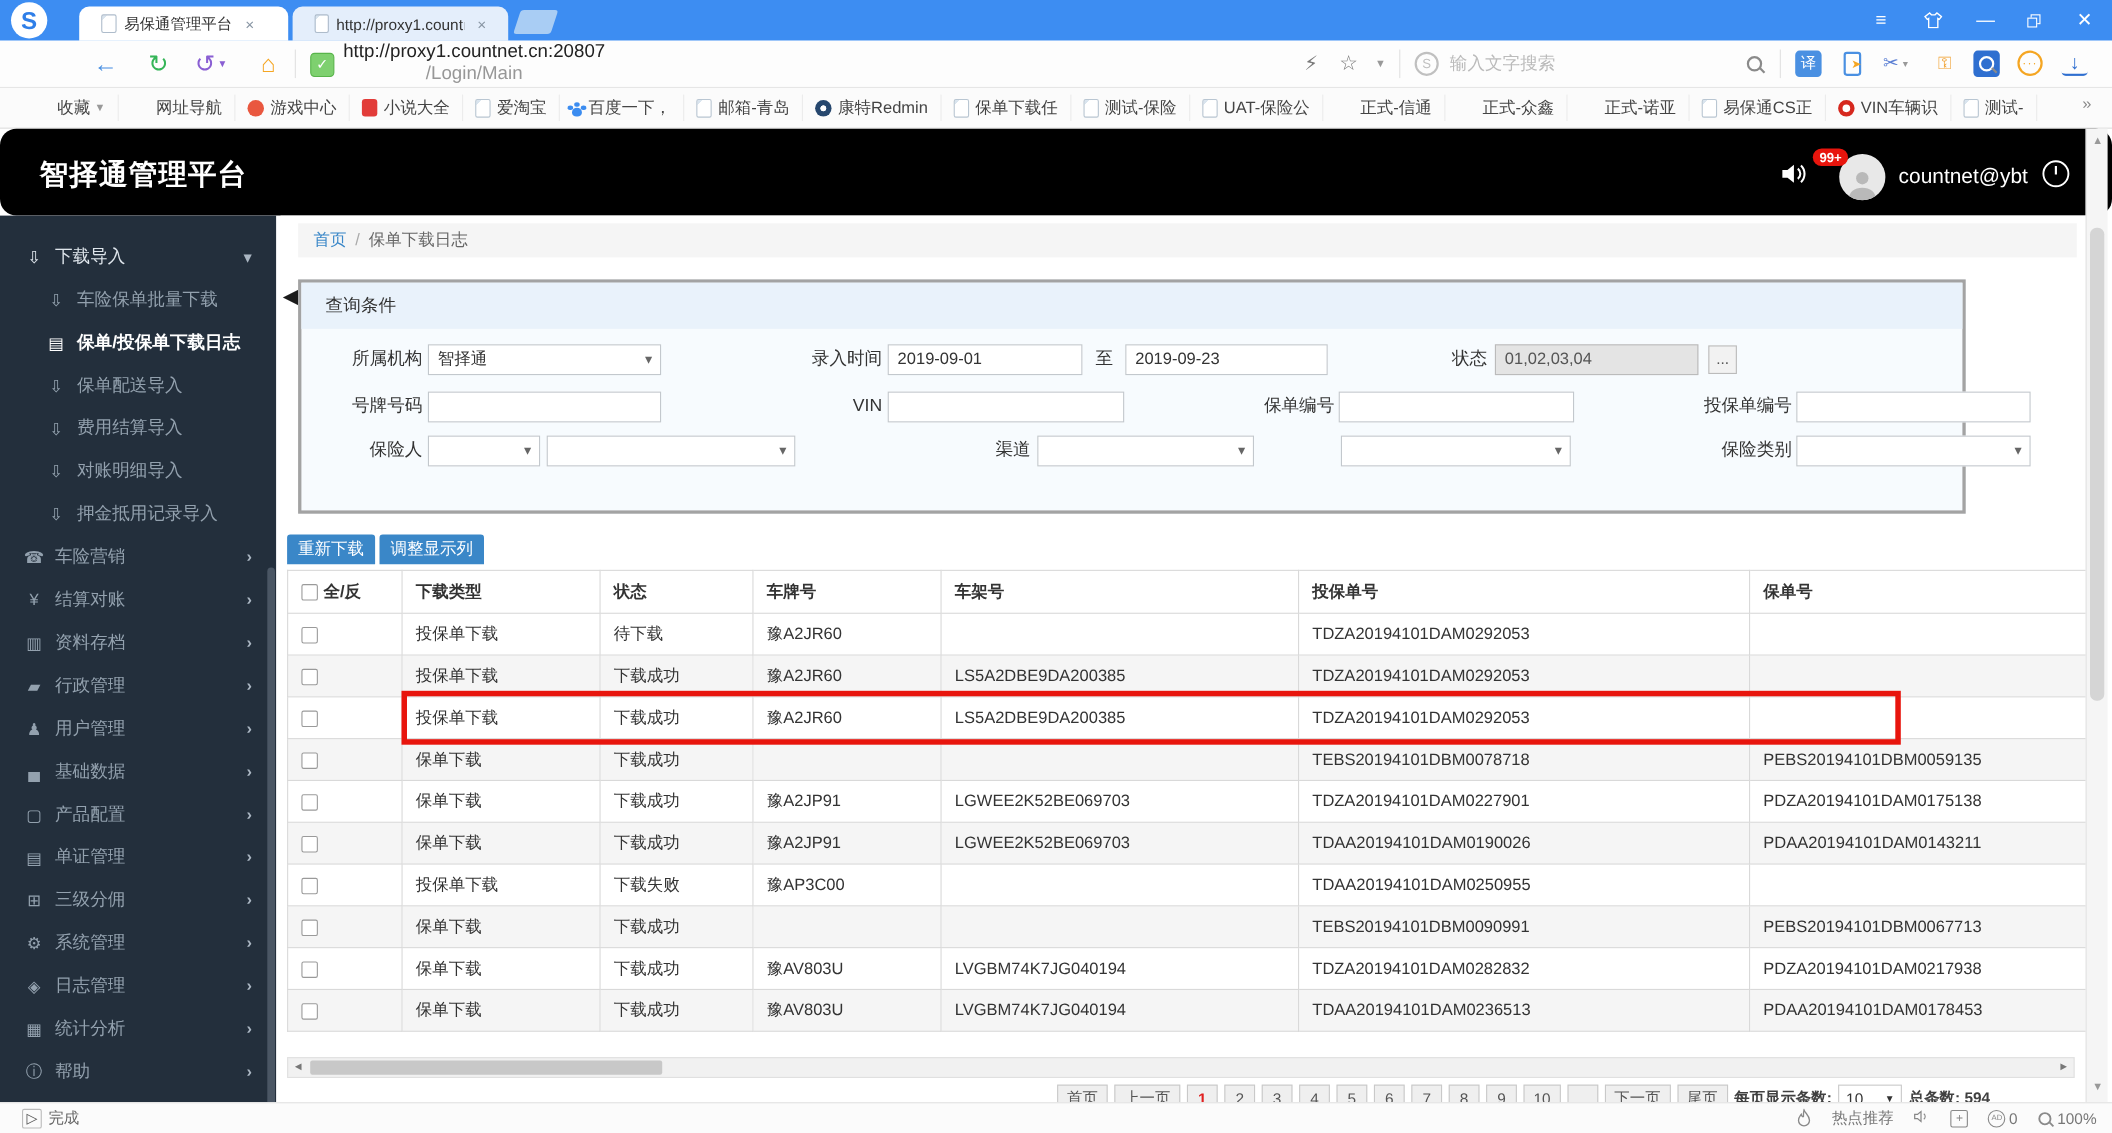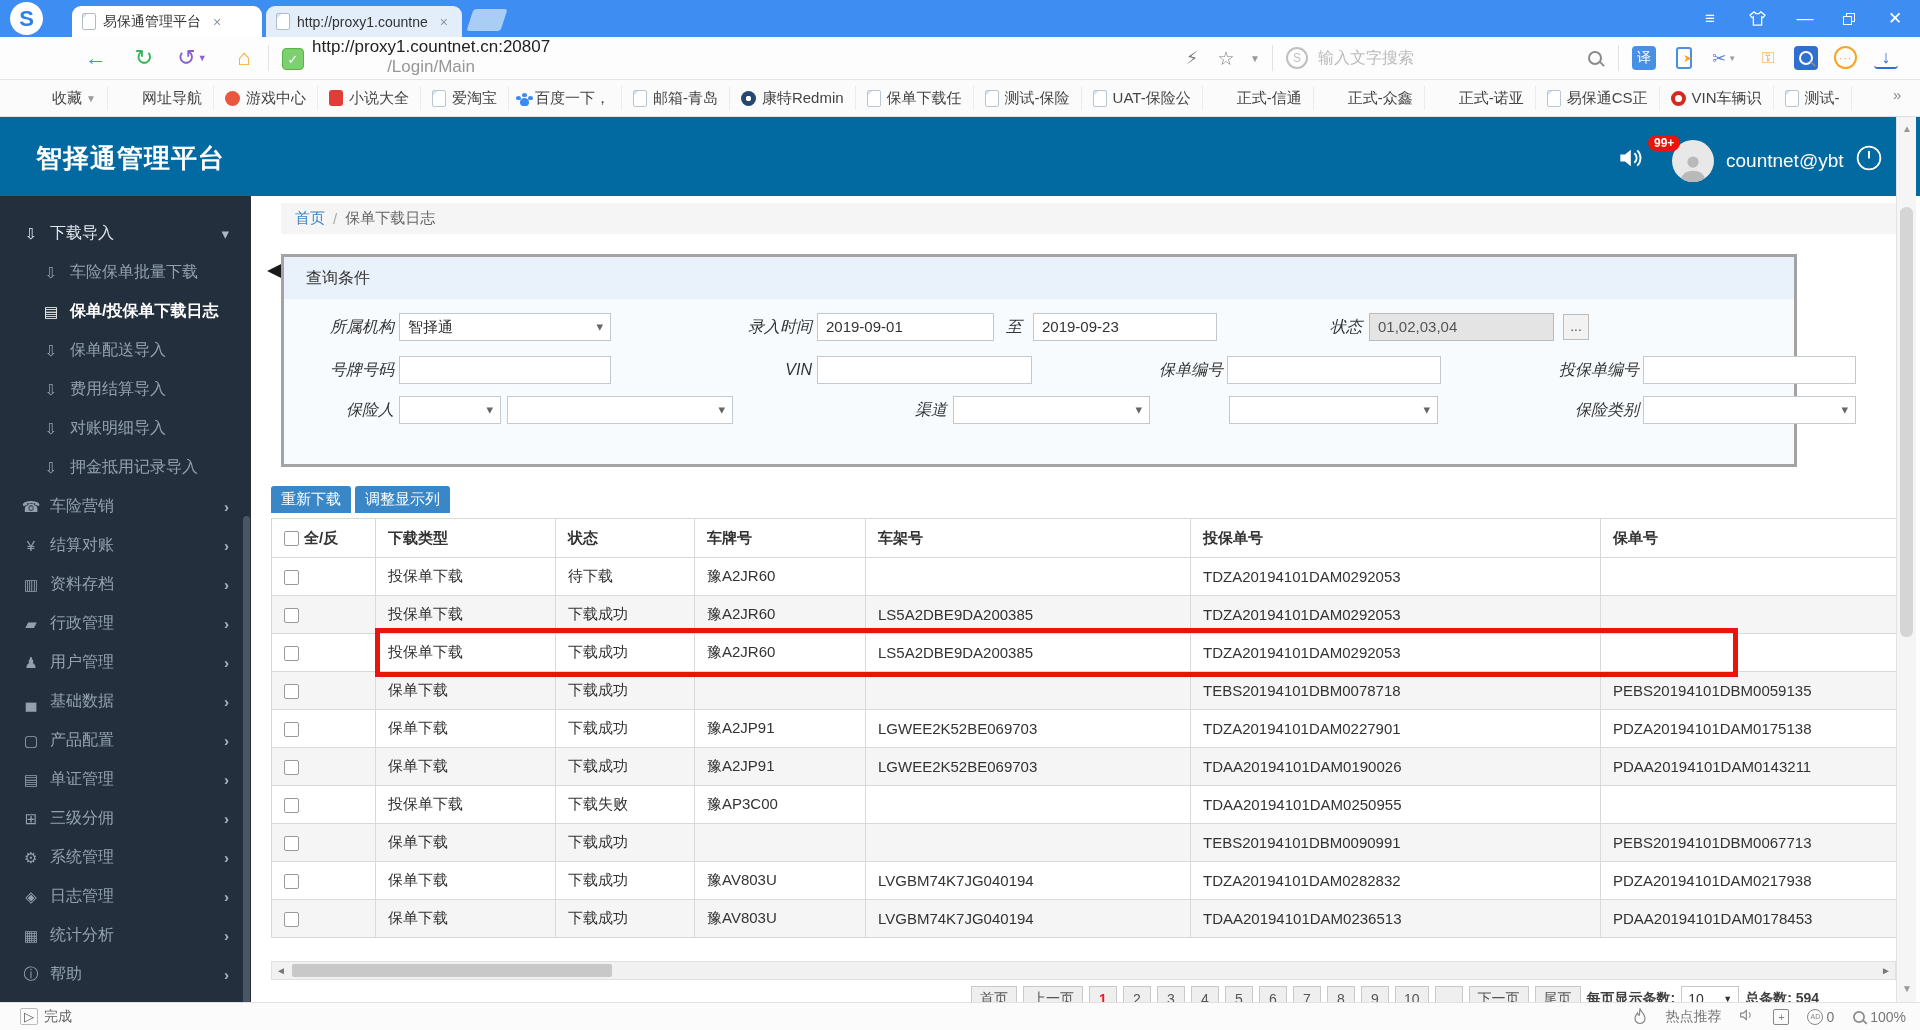--- a/index.html
+++ b/index.html
@@ -1,21 +1,21 @@
 <!DOCTYPE html>
 <html><head>
 <meta charset="utf-8">
 <style>
   html,body{margin:0;padding:0;background:#e8e8e8;font-family:"Liberation Sans","DejaVu Sans",sans-serif;}
   #screen{position:relative;width:1920px;height:1030px;overflow:hidden;background:#fff;}
   .abs{position:absolute;}
   
   #tabbar{position:absolute;left:0;top:0;width:1920px;height:37px;background:#3d8df2;}
   #slogo{position:absolute;left:10px;top:2px;width:33px;height:33px;border-radius:50%;background:#fff;color:#2f7fe8;font-weight:bold;font-size:22px;display:flex;align-items:center;justify-content:center;}
-  .tab{position:absolute;top:6px;height:31px;border-radius:9px 9px 0 0;display:flex;align-items:center;padding:0 10px;box-sizing:border-box;}
+  .tab{position:absolute;top:6px;height:31px;border-radius:9px 9px 0 0;display:flex;align-items:center;padding:0 20px;box-sizing:border-box;}
   .tab .ttl{font-size:14px;color:#333;white-space:nowrap;overflow:hidden;max-width:150px;}
   .tab .tx{margin-left:12px;color:#8a97a5;font-size:14px;}
   .pgicon{width:12px;height:15px;background:#fff;border:1px solid #aebccb;border-radius:2px;display:inline-block;background:linear-gradient(135deg,#d9e4ee 3px,#fff 0);}
   #newtab{position:absolute;left:470px;top:9px;width:34px;height:22px;background:#a9cdf4;transform:skewX(-18deg);border-radius:3px;}
   .winctl{position:absolute;top:0;height:37px;display:flex;align-items:center;justify-content:center;color:#fff;font-size:17px;width:34px;}
   
   #toolbar{position:absolute;left:0;top:37px;width:1920px;height:43px;background:#fdfdfd;border-bottom:1px solid #e6e6e6;box-sizing:border-box;}
   .navic{position:absolute;top:0;height:42px;display:flex;align-items:center;justify-content:center;font-size:22px;}
   .vsep{position:absolute;top:8px;width:1px;height:26px;background:#e2e2e2;}
   #shield{position:absolute;left:282px;top:11px;width:20px;height:20px;border-radius:4px;background:#7ed06f;border:1px solid #58b44a;color:#fff;font-size:13px;display:flex;align-items:center;justify-content:center;}
@@ -32,44 +32,44 @@
   .bi-star{color:#f5b824;font-size:19px;}
   .bi-globe{color:#4a4a4a;font-size:16px;}
   .bi-sogou{background:#e9573f;color:#fff;border-radius:50%;font-weight:bold;font-size:11px;width:15px;height:15px;}
   .bi-book{background:#e23c39;color:#fff;border-radius:3px;font-size:10px;width:14px;height:16px;}
   .bi-page{width:12px;height:15px;background:linear-gradient(135deg,#d9e4ee 3px,#fff 0);border:1px solid #b9c6d2;border-radius:2px;}
   .bi-paw{width:9px;height:8px;background:#3b8cf0;border-radius:50% 50% 45% 45%;box-shadow:-6px -4px 0 -2px #3b8cf0,0 -7px 0 -2px #3b8cf0,6px -4px 0 -2px #3b8cf0;margin-top:7px;}
   .bi-redmine{background:#26476e;border-radius:50%;width:15px;height:15px;background-image:radial-gradient(circle,#fff 2.5px,#26476e 3px);}
   .bi-vin{width:7px;height:7px;border:4px solid #d6281e;border-radius:50%;background:#fff;}
   .bm-caret{color:#999;font-size:10px;margin-left:4px;}
   
-  #appheader{position:absolute;left:0;top:117px;width:1920px;height:79px;background:#0369a1;}
+  #appheader{position:absolute;left:0;top:117px;width:1920px;height:79px;background:#000000;border-radius:15px;}
   #apptitle{position:absolute;left:36px;top:24px;color:#fff;font-size:26px;font-weight:600;letter-spacing:1px;}
   #badge{position:absolute;left:1648px;top:18px;background:#e8150d;color:#fff;font-size:12px;font-weight:bold;border-radius:9px;padding:1px 6px;z-index:2;}
   #avatar{position:absolute;left:1672px;top:23px;width:42px;height:42px;border-radius:50%;background:#e8e8e8;display:flex;align-items:flex-end;justify-content:center;overflow:hidden;}
   #username{position:absolute;left:1726px;top:33px;color:#fff;font-size:19px;}
   
   #sidebar{position:absolute;left:0;top:196px;width:251px;height:806px;background:#232f3c;overflow:hidden;}
   .side-item{height:39px;display:flex;align-items:center;padding-left:20px;color:#93a1ae;font-size:16px;position:relative;cursor:default;}
   .side-item.sub{padding-left:40px;}
   .side-item .sic{width:22px;margin-right:8px;font-size:15px;text-align:center;flex:none;}
   .side-item .chev{position:absolute;right:22px;font-size:15px;font-weight:bold;color:#aab6c2;}
   .side-item.active{color:#fff;font-weight:bold;}
   .side-item.parent-open{color:#dfe6ec;}
   #sidescroll{position:absolute;right:1px;top:320px;width:7px;height:490px;background:#4a5664;border-radius:4px;}
   
-  #main{position:absolute;left:265px;top:196px;width:1645px;height:806px;background:#fff;overflow:hidden;}
+  #main{position:absolute;left:255px;top:196px;width:1645px;height:806px;background:#fff;overflow:hidden;}
   #breadcrumb{position:absolute;left:16px;top:7px;width:1617px;height:31px;background:#f5f5f5;display:flex;align-items:center;padding-left:14px;box-sizing:border-box;font-size:15px;}
   #breadcrumb .bc-home{color:#3a87c8;}
   #breadcrumb .bc-sep{color:#aaa;margin:0 8px;}
   #breadcrumb .bc-cur{color:#666;}
   #collapse{position:absolute;left:2px;top:62px;color:#1a1a1a;font-size:19px;}
   #qpanel{position:absolute;left:16px;top:58px;width:1516px;height:213px;background:#f7fbfe;border:3px solid #a3a3a3;box-sizing:border-box;}
   #qhead{height:42px;background:#e9f2fb;display:flex;align-items:center;padding-left:22px;font-size:16px;color:#333;}
-  .fld-label{position:absolute;font-size:16px;color:#333;text-align:right;line-height:28px;font-style:italic;}
+  .fld-label{position:absolute;font-size:16px;color:#333;text-align:right;line-height:28px;}
   .inp{position:absolute;height:28px;background:#fff;border:1px solid #c3c8cd;box-sizing:border-box;font-size:15px;color:#333;line-height:26px;padding:0 8px;}
   .sel:after{content:"▾";position:absolute;right:7px;top:0;color:#666;font-size:13px;line-height:26px;}
   .inp.dis{background:#e4e4e4;border-color:#bbb;color:#555;}
   .mini-btn{position:absolute;height:26px;width:26px;background:#f2f2f2;border:1px solid #bbb;box-sizing:border-box;text-align:center;line-height:22px;color:#555;font-size:14px;}
   .btn{display:flex;align-items:center;justify-content:center;font-size:15px;border-radius:3px;box-sizing:border-box;}
   .btn-blue{background:#3a87c8;color:#fff;}
   .btn-plain{background:#fff;border:1px solid #c6c6c6;color:#333;}
   #qbtns{position:absolute;left:0;top:170px;width:1617px;height:28px;}
   
   #tbl-toolbar{position:absolute;left:6px;top:290px;display:flex;gap:4px;}

